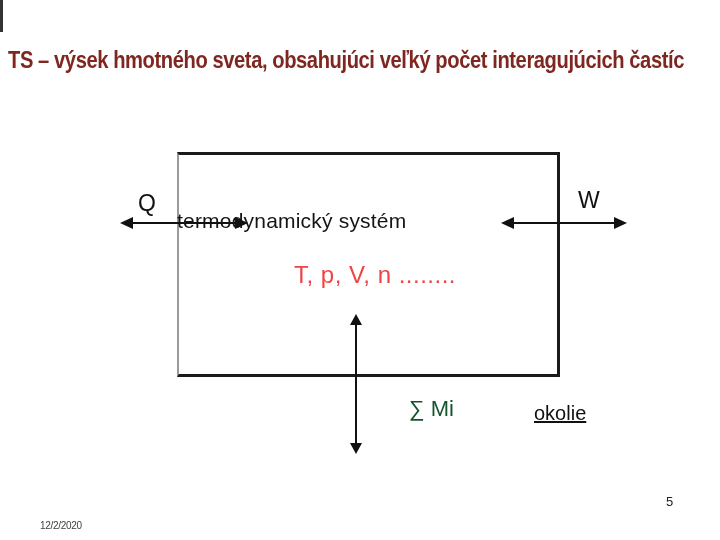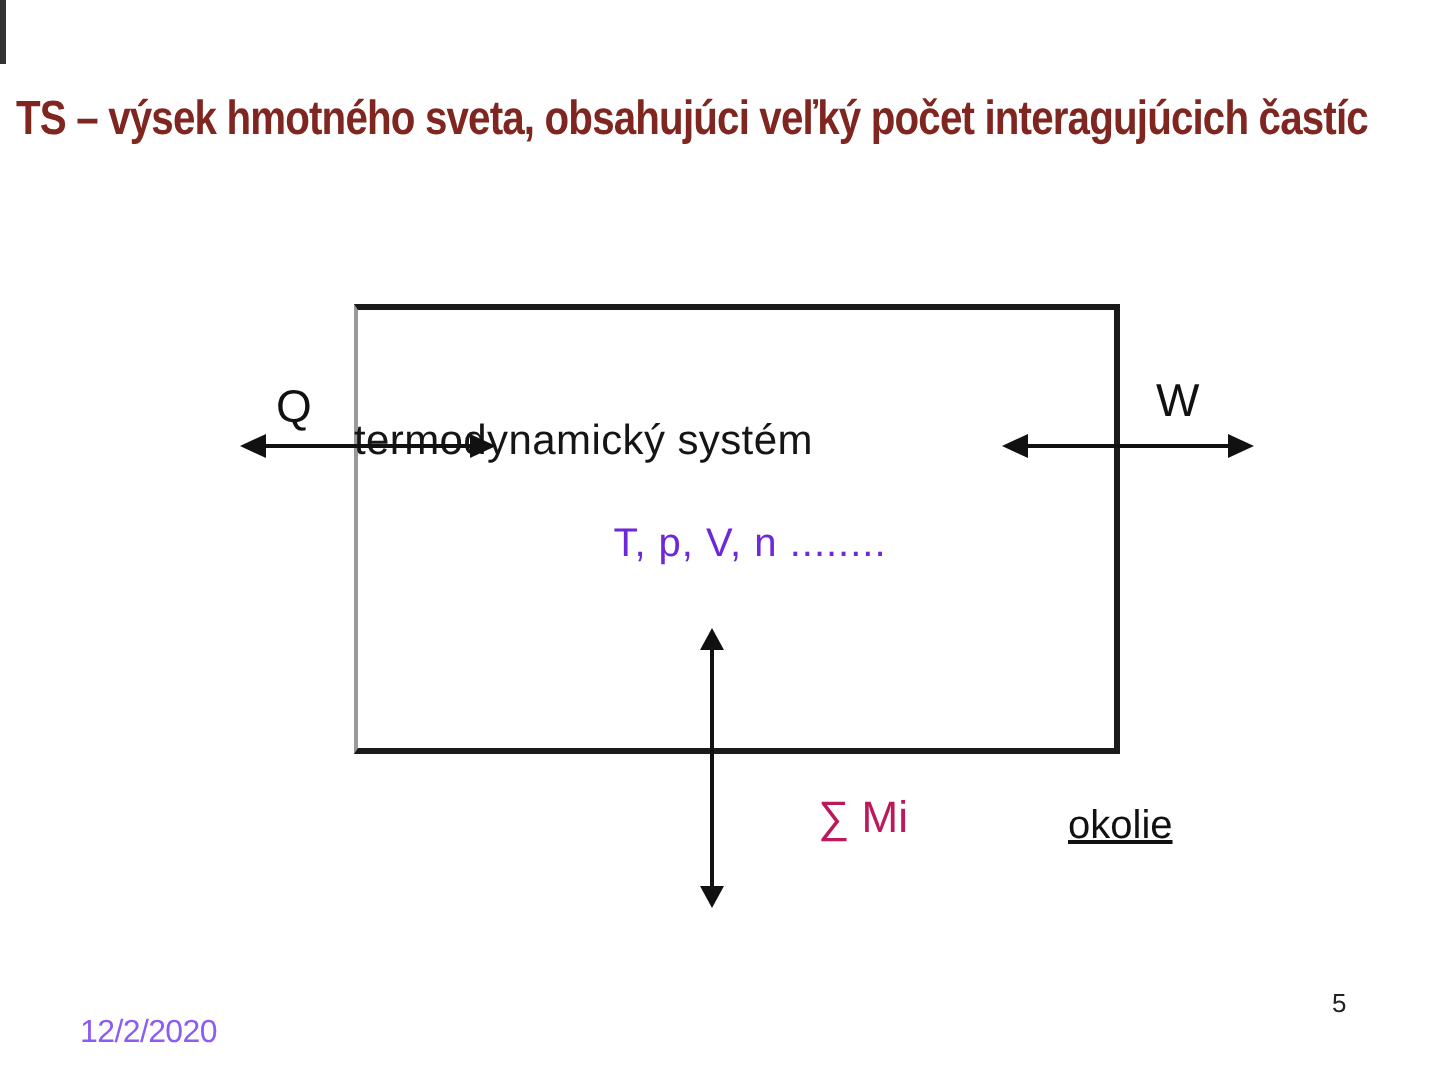--- a/index.html
+++ b/index.html
@@ -20,27 +20,27 @@
     border-top:3px solid #1a1a1a;border-right:3px solid #1a1a1a;
     border-bottom:3px solid #1a1a1a;border-left:2px solid #9a9a9a;
     background:transparent;
   }
   .system-label{
     position:absolute;left:177px;top:209px;width:382px;text-align:left;
     font-size:21px;color:#151515;letter-spacing:0.2px;
   }
   .state-vars{
     position:absolute;left:177px;top:261px;width:396px;text-align:center;
-    font-size:20px;color:#6d28d9;letter-spacing:0.5px;
+    font-size:24px;color:#ef4444;letter-spacing:0.5px;
   }
   .q-label{position:absolute;left:138px;top:190px;font-size:23px;color:#111;}
   .w-label{position:absolute;left:578px;top:187px;font-size:23px;color:#111;}
-  .mass-label{position:absolute;left:409px;top:396px;font-size:22px;color:#be185d;}
+  .mass-label{position:absolute;left:409px;top:396px;font-size:22px;color:#14532d;}
   .surroundings{position:absolute;left:534px;top:402px;font-size:20px;color:#111;text-decoration:underline;}
-  .footer-date{position:absolute;left:40px;top:508px;font-size:16px;letter-spacing:-0.3px;color:#8b5cf6;}
+  .footer-date{position:absolute;left:40px;top:520px;font-size:10px;letter-spacing:-0.3px;color:#404040;}
   .page-number{position:absolute;left:666px;top:494px;font-size:13px;color:#222;}
 
   
   .hline{position:absolute;height:2px;background:#111;}
   .vline{position:absolute;width:2px;background:#111;}
   .tri{position:absolute;width:0;height:0;}
   .tri-left{border-top:6px solid transparent;border-bottom:6px solid transparent;border-right:13px solid #111;}
   .tri-right{border-top:6px solid transparent;border-bottom:6px solid transparent;border-left:13px solid #111;}
   .tri-up{border-left:6px solid transparent;border-right:6px solid transparent;border-bottom:11px solid #111;}
   .tri-down{border-left:6px solid transparent;border-right:6px solid transparent;border-top:11px solid #111;}

